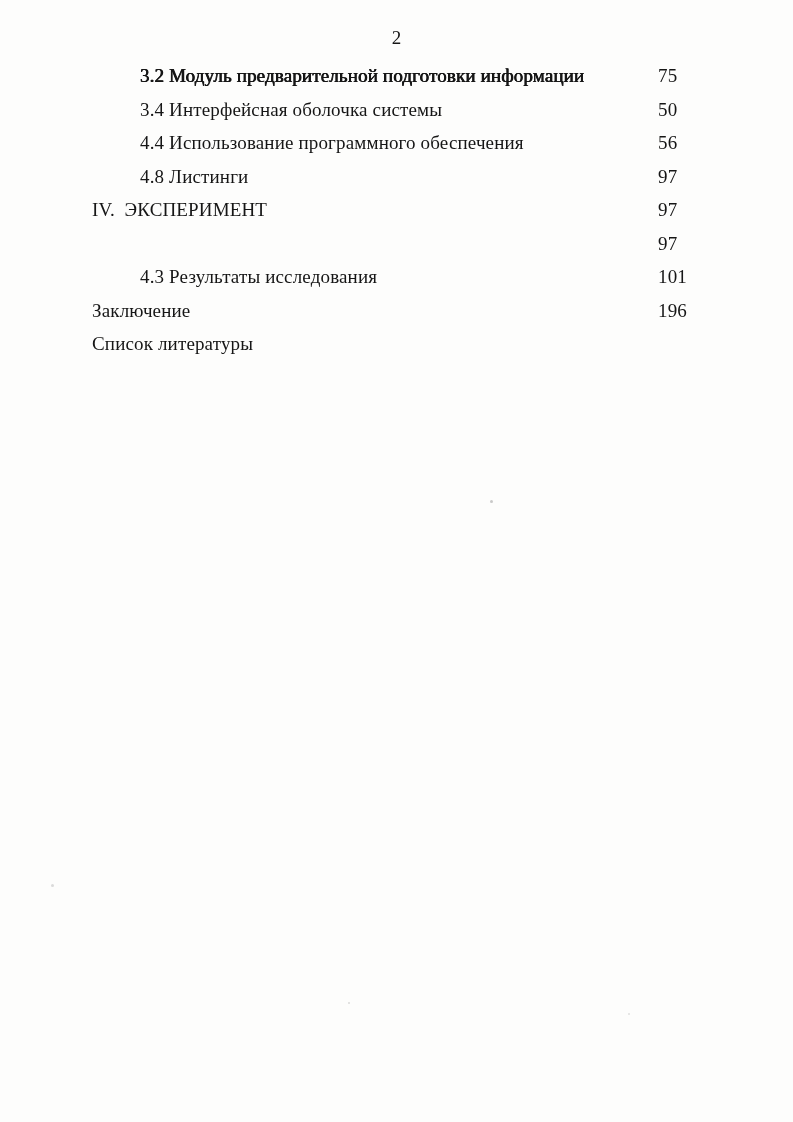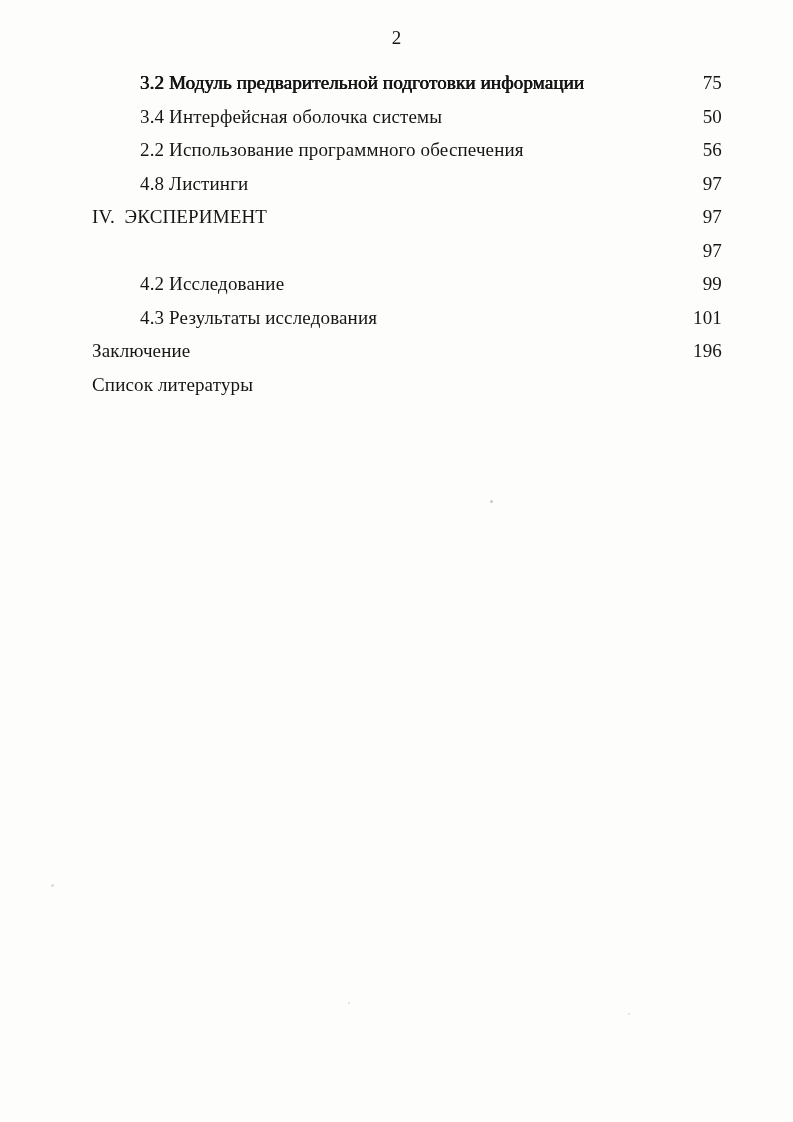--- a/index.html
+++ b/index.html
@@ -11,40 +11,40 @@
     font-family: "Liberation Serif", serif;
     color: #161616;
     overflow: hidden;
   }
   .folio {
     padding-top: 27px;
     text-align: center;
     font-size: 19px;
     line-height: 21px;
   }
-  .toc { margin-top: 18px; }
+  .toc { margin-top: 11px; }
   .toc-row {
     display: flex;
     align-items: baseline;
     height: 33.5px;
     font-size: 19px;
     line-height: 33.5px;
     letter-spacing: 0.15px;
   }
   .toc-row .label { white-space: pre; }
   .lvl0 .label { margin-left: 92px; }
   .lvl1 .label { margin-left: 140px; }
   .heavy .label {
     text-shadow: 0.35px 0 0 currentColor, -0.35px 0 0 currentColor;
   }
   .pg {
     margin-left: auto;
     width: 64px;
     margin-right: 71px;
-    text-align: right;
+    text-align: left;
     white-space: pre;
   }
   
   .speck {
     position: absolute;
     width: 3px;
     height: 3px;
     border-radius: 50%;
     background: #8a8a8a;
     opacity: 0.45;
@@ -68,42 +68,38 @@
       <span class="pg">75</span>
     </div>
 
 
     <div class="toc-row lvl1">
       <span class="label">3.4 Интерфейсная оболочка системы</span>
       <span class="pg">50</span>
     </div>
 
     <div class="toc-row lvl1">
-      <span class="label">2.2 Использование программного обеспечения</span>
+      <span class="label">4.4 Использование программного обеспечения</span>
       <span class="pg">56</span>
     </div>
 
     <div class="toc-row lvl1">
       <span class="label">4.8 Листинги</span>
       <span class="pg">97</span>
     </div>
 
     <div class="toc-row lvl0">
       <span class="label">IV.  ЭКСПЕРИМЕНТ</span>
       <span class="pg">97</span>
     </div>
 
     <div class="toc-row lvl1">
       <span class="pg">97</span>
     </div>
 
-    <div class="toc-row lvl1">
-      <span class="label">4.2 Исследование</span>
-      <span class="pg">99</span>
-    </div>
 
     <div class="toc-row lvl1">
       <span class="label">4.3 Результаты исследования</span>
       <span class="pg">101</span>
     </div>
 
     <div class="toc-row lvl0">
       <span class="label">Заключение</span>
       <span class="pg">196</span>
     </div>

